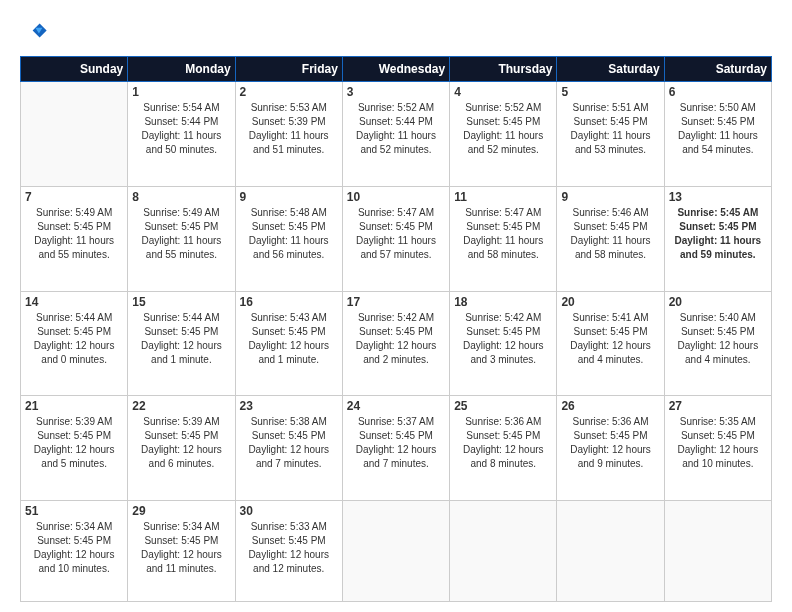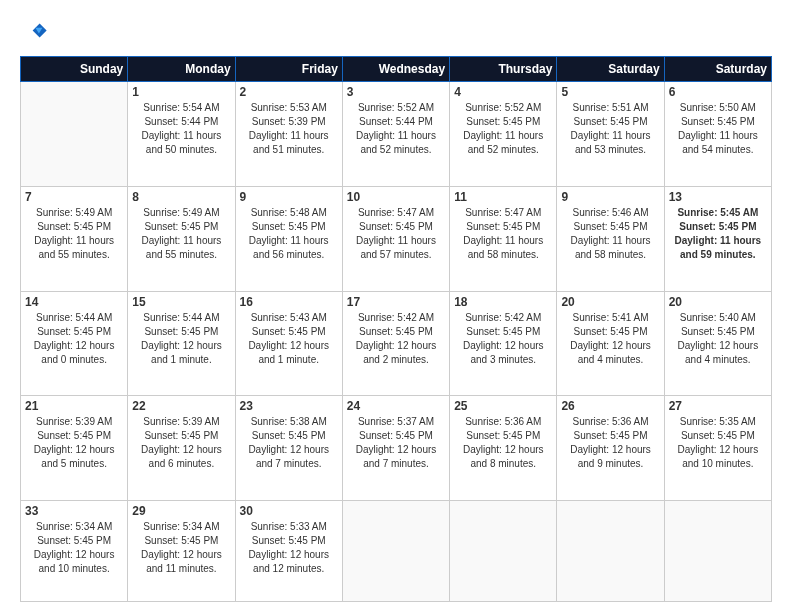--- a/index.html
+++ b/index.html
@@ -324,21 +324,21 @@
           <td>
             <span class="day-number">27</span>
             <div class="day-info" style="white-space: pre-line;">Sunrise: 5:35 AM
 Sunset: 5:45 PM
 Daylight: 12 hours
 and 10 minutes.</div>
           </td>
         </tr>
         <tr>
           <td>
-            <span class="day-number">33</span>
+            <span class="day-number">51</span>
             <div class="day-info" style="white-space: pre-line;">Sunrise: 5:34 AM
 Sunset: 5:45 PM
 Daylight: 12 hours
 and 10 minutes.</div>
           </td>
           <td>
             <span class="day-number">29</span>
             <div class="day-info" style="white-space: pre-line;">Sunrise: 5:34 AM
 Sunset: 5:45 PM
 Daylight: 12 hours

